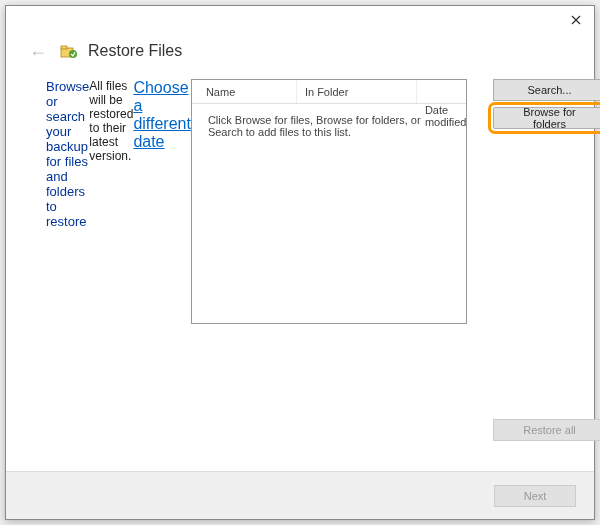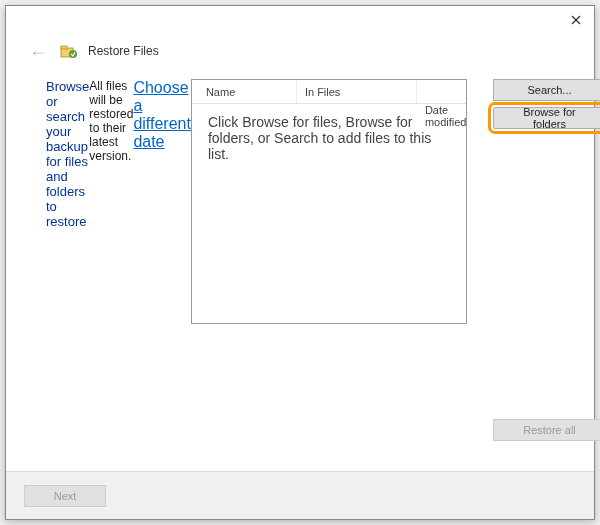--- a/index.html
+++ b/index.html
@@ -58,21 +58,21 @@
       width: 18px;
       height: 18px;
       display: inline-block;
       position: relative;
     }
     .header-icon svg {
       width: 18px;
       height: 18px;
     }
     .header-title {
-      font-size: 12px;
+      font-size: 16px;
       color: #333;
     }
     .content {
       padding: 8px 40px 0 40px;
       flex: 1;
       display: flex;
       flex-direction: row;
     }
     .main-heading {
       color: #003399;
@@ -116,21 +116,21 @@
       align-items: center;
     }
     .col-name { flex: 0 0 105px; padding-left: 14px; border-right: 1px solid #eee; height:100%; display:flex; align-items:center;}
     .col-folder { flex: 0 0 120px; padding-left: 8px; border-right: 1px solid #eee; height:100%; display:flex; align-items:center;}
     .col-date { flex: 1; padding-left: 8px; height:100%; display:flex; align-items:center;margin-top:48px;}
     .list-body {
       flex: 1;
       padding: 10px 16px;
     }
     .empty-msg {
-      font-size: 14px;
+      font-size: 11px;
       color: #444;
     }
     .side-buttons {
       width: 112px;
       display: flex;
       flex-direction: column;
       gap: 6px;
     }
     .btn {
       height: 22px;
@@ -156,20 +156,21 @@
       border-radius: 2px;
     }
     .spacer-flex {
       flex: 1;
     }
     .footer {
       height: 48px;
       background: #f0f0f0;
       border-top: 1px solid #ddd;
       display: flex;
+      justify-content: flex-end;
       align-items: center;
       padding: 0 18px;
       gap: 8px;
       margin-top: 30px;
     }
     .footer .btn {
       width: 82px;
     }
   </style>
 </head>
@@ -202,21 +203,21 @@
 
   <div class="content">
     <div class="main-heading">Browse or search your backup for files and folders to restore</div>
     <div class="info-text">All files will be restored to their latest version.</div>
     <a class="link-text">Choose a different date</a>
 
     <div class="mid-area">
       <div class="list-panel">
         <div class="list-header">
           <div class="col-name">Name</div>
-          <div class="col-folder">In Files</div>
+          <div class="col-folder">In Folder</div>
           <div class="col-date">Date modified</div>
         </div>
         <div class="list-body">
           <div class="empty-msg">Click Browse for files, Browse for folders, or Search to add files to this list.</div>
         </div>
       </div>
 
       <div class="side-buttons">
         <button class="btn">Search...</button>
         <button class="btn highlighted">Browse for folders</button>

